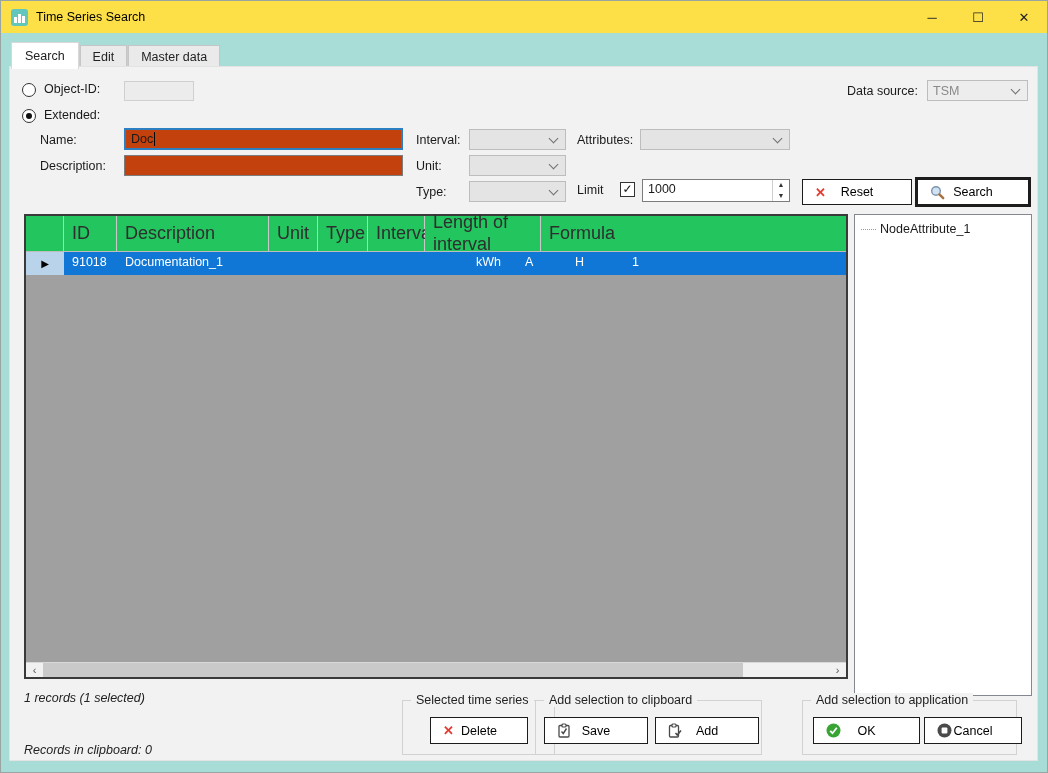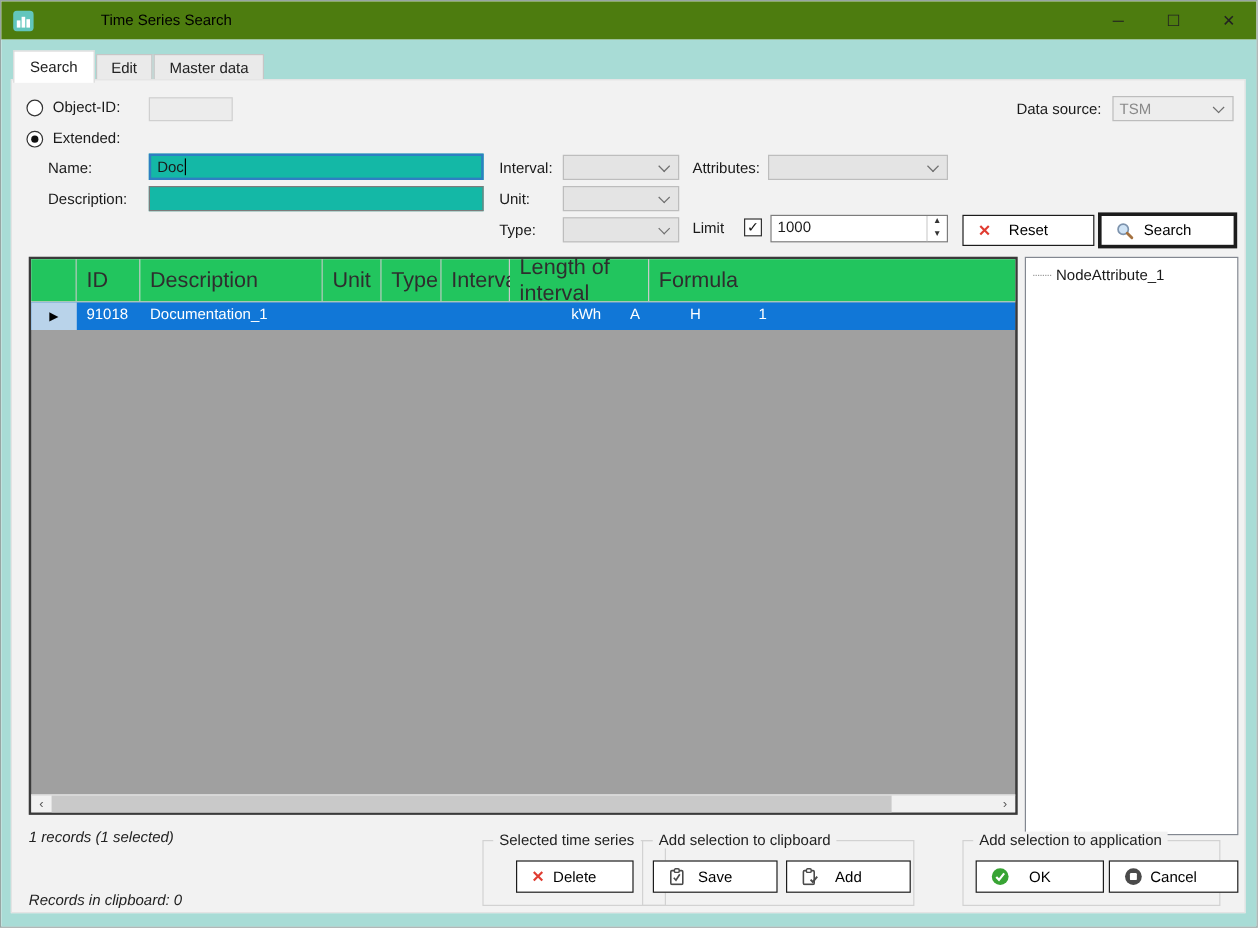--- a/index.html
+++ b/index.html
@@ -2,21 +2,21 @@
 <html><head>
 <meta charset="utf-8">
 <style>
   * { box-sizing: border-box; margin: 0; padding: 0; }
   body { font-family: "Liberation Sans", sans-serif; background:#555; }
   .window {
     position: relative; width: 1048px; height: 773px; background: #fff;
     border: 1px solid #98a5a3; overflow: hidden; font-size: 12.5px; color:#1a1a1a;
   }
   
-  .titlebar { position:absolute; left:0; top:0; width:100%; height:32px; background:#4d7c0f; display:flex; align-items:center;gap:48px; }
+  .titlebar { position:absolute; left:0; top:0; width:100%; height:32px; background:#fde047; display:flex; align-items:center; }
   .app-icon { width:17px; height:17px; margin-left:10px; border-radius:3px; background:#62c6bd; position:relative; }
   .app-icon i { position:absolute; bottom:3px; background:#fff; width:3px; }
   .app-icon i:nth-child(1){ left:3px; height:6px; }
   .app-icon i:nth-child(2){ left:7px; height:9px; }
   .app-icon i:nth-child(3){ left:11px; height:7px; }
   .title-text { margin-left:8px; font-size:12.5px; color:#000; }
   .win-controls { margin-left:auto; display:flex; height:100%; }
   .win-btn { width:46px; height:100%; display:flex; align-items:center; justify-content:center; font-size:13px; color:#222; cursor:default; }
   
   .frame { position:absolute; left:0; top:32px; width:1048px; height:741px; background:#a8dcd6; }
@@ -25,21 +25,21 @@
   .tab { padding:4px 12px 5px 12px; background:#eaeaea; border:1px solid #c6c6c6; border-bottom:none; font-size:12.5px; color:#222; margin-right:1px; }
   .tab.active { background:#fff; border-color:#d8d8d8; padding:6px 13px 6px 13px; position:relative; z-index:2; }
   
   .page { position:absolute; left:8px; top:33px; width:1029px; height:695px; background:#f2f2f2; border:1px solid #e3e3e3; }
   .lbl { position:absolute; white-space:nowrap; }
   
   .radio { position:absolute; width:14px; height:14px; border:1px solid #333; border-radius:50%; background:#fff; }
   .radio.sel::after { content:""; position:absolute; left:3px; top:3px; width:6px; height:6px; border-radius:50%; background:#111; }
   .checkbox { position:absolute; width:15px; height:15px; border:1px solid #333; background:#fff; font-size:12px; line-height:13px; text-align:center; color:#111; }
   
-  .input { position:absolute; background:#14b8a6; border:1px solid #7c7c7c; padding:2px 5px; font-size:12.5px; display:flex; align-items:center; }
+  .input { position:absolute; background:#c2410c; border:1px solid #7c7c7c; padding:2px 5px; font-size:12.5px; display:flex; align-items:center; }
   .input.focused { border:2px solid #2e7fc2; }
   .input.disabled { background:#ececec; border:1px solid #d0d0d0; }
   .caret { display:inline-block; width:1px; height:14px; background:#000; margin-left:1px; }
   
   .combo { position:absolute; background:#e4e4e4; border:1px solid #bdbdbd; display:flex; align-items:center; justify-content:flex-end; padding-right:8px; color:#8a8a8a; font-size:12.5px; }
   .combo .val { margin-right:auto; padding-left:5px; }
   .chev { width:7px; height:7px; border-right:1.5px solid #707070; border-bottom:1.5px solid #707070; transform:rotate(45deg); margin-top:-3px; }
   
   .spinner { position:absolute; background:#fff; border:1px solid #7c7c7c; display:flex; }
   .spinner .sval { flex:1; padding:2px 5px; font-size:12.5px; }
@@ -239,21 +239,21 @@
         <span class="gtitle">Add selection to application</span>
         <div class="btn" style="left:10px; top:16px; width:107px; height:27px;">
           <span class="bicon">
             <svg width="15" height="15" viewBox="0 0 15 15">
                 <circle cx="7.5" cy="7.5" r="7" fill="#38a434"></circle>
                 <path d="M4.2 7.8 L6.5 10.2 L10.8 4.8" fill="none" stroke="#fff" stroke-width="1.8"></path>
               </svg>
           </span>
           <span>OK</span>
         </div>
-        <div class="btn" style="left:121px; top:16px; width:108px; height:27px;">
+        <div class="btn" style="left:121px; top:16px; width:98px; height:27px;">
           <span class="bicon">
             <svg width="15" height="15" viewBox="0 0 15 15">
                 <circle cx="7.5" cy="7.5" r="7" fill="#4a4a4a"></circle>
                 <rect x="4.6" y="4.6" width="5.8" height="5.8" rx="1" fill="#fff"></rect>
               </svg>
           </span>
           <span>Cancel</span>
         </div>
       </div>
 

